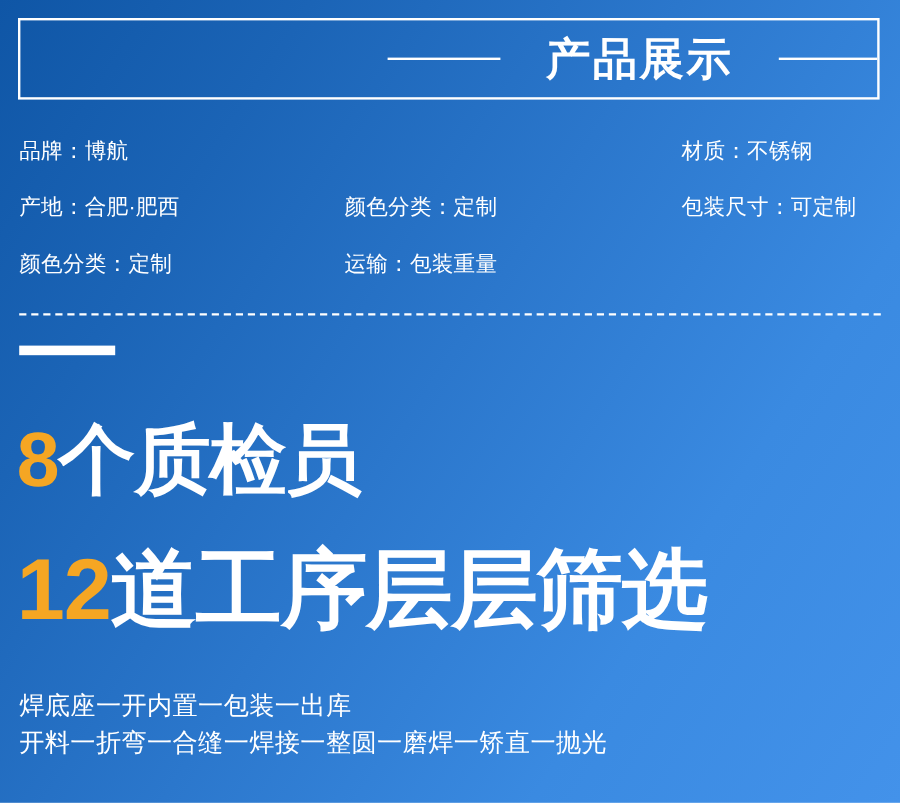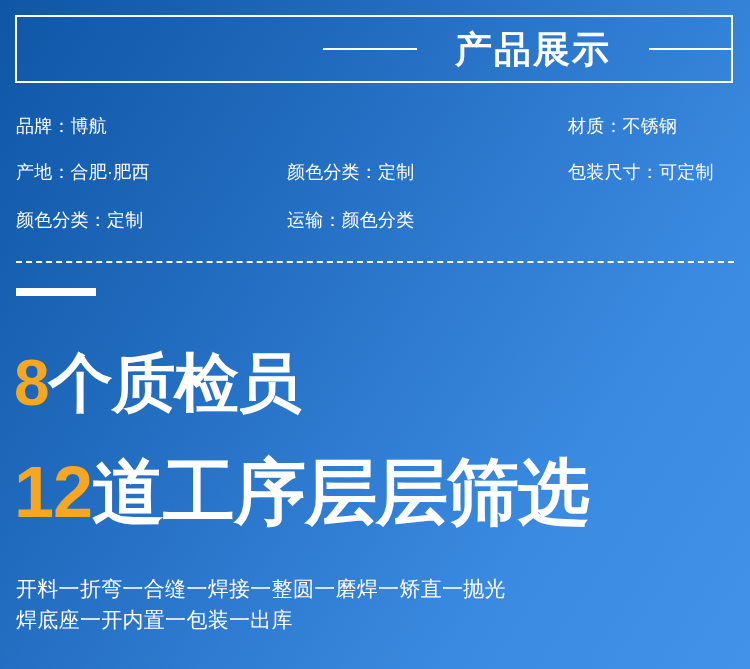--- a/index.html
+++ b/index.html
@@ -172,32 +172,32 @@
     </div>
 
     <div class="spec-row r2">
       <div class="spec-cell c1">产地：合肥·肥西</div>
       <div class="spec-cell c2">颜色分类：定制</div>
       <div class="spec-cell c3">包装尺寸：可定制</div>
     </div>
 
     <div class="spec-row r3">
       <div class="spec-cell c1">颜色分类：定制</div>
-      <div class="spec-cell c2">运输：颜色分类</div>
+      <div class="spec-cell c2">运输：包装重量</div>
     </div>
 
   </div>
 
   <div class="dashed-divider"></div>
 
   <div class="accent-bar"></div>
 
   <div class="headline">
     <div class="headline-line l1"><span class="hl-num">8</span><span>个质检员</span></div>
     <div class="headline-line l2"><span class="hl-num">12</span><span>道工序层层筛选</span></div>
   </div>
 
   <div class="process">
+    <div class="process-line">焊底座一开内置一包装一出库</div>
     <div class="process-line">开料一折弯一合缝一焊接一整圆一磨焊一矫直一抛光</div>
-    <div class="process-line">焊底座一开内置一包装一出库</div>
   </div>
 
 </div>
 
 </body></html>

